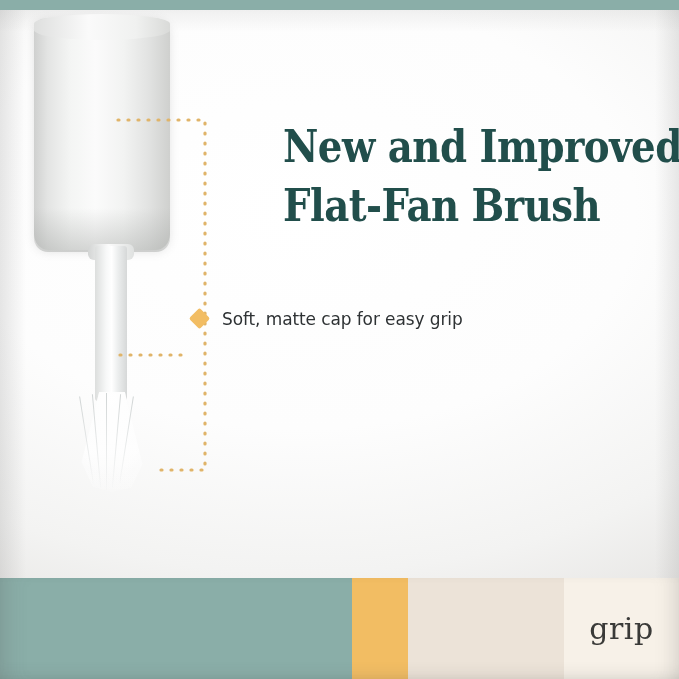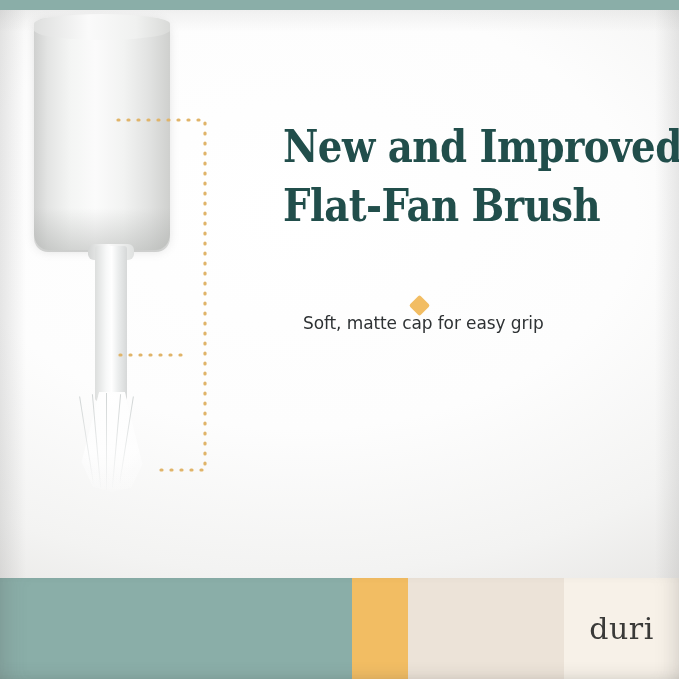--- a/index.html
+++ b/index.html
@@ -135,21 +135,20 @@
   .bullets {
     position: absolute;
     left: 192px;
     top: 298px;
     width: 470px;
   }
   .bullet-row {
     display: flex;
     align-items: center;
     height: 41px;
-    flex-direction: column;
   }
   .diamond {
     width: 15px; height: 15px;
     background: #f2bd63;
     transform: rotate(45deg);
     border-radius: 2px;
     flex: 0 0 auto;
     margin-right: 15px;
   }
   .bullet-text {
@@ -231,18 +230,18 @@
       <div class="diamond"></div>
       <div class="bullet-text">Soft, matte cap for easy grip</div>
     </div>
   </div>
 
   <div class="bottom-bar">
     <div class="seg-teal"></div>
     <div class="seg-gold"></div>
     <div class="seg-cream"></div>
     <div class="seg-logo">
-      <span class="logo-text">duri</span>
+      <span class="logo-text">grip</span>
     </div>
   </div>
   <div class="bottom-bar-edge"></div>
 
 </div>
 
 </body></html>

